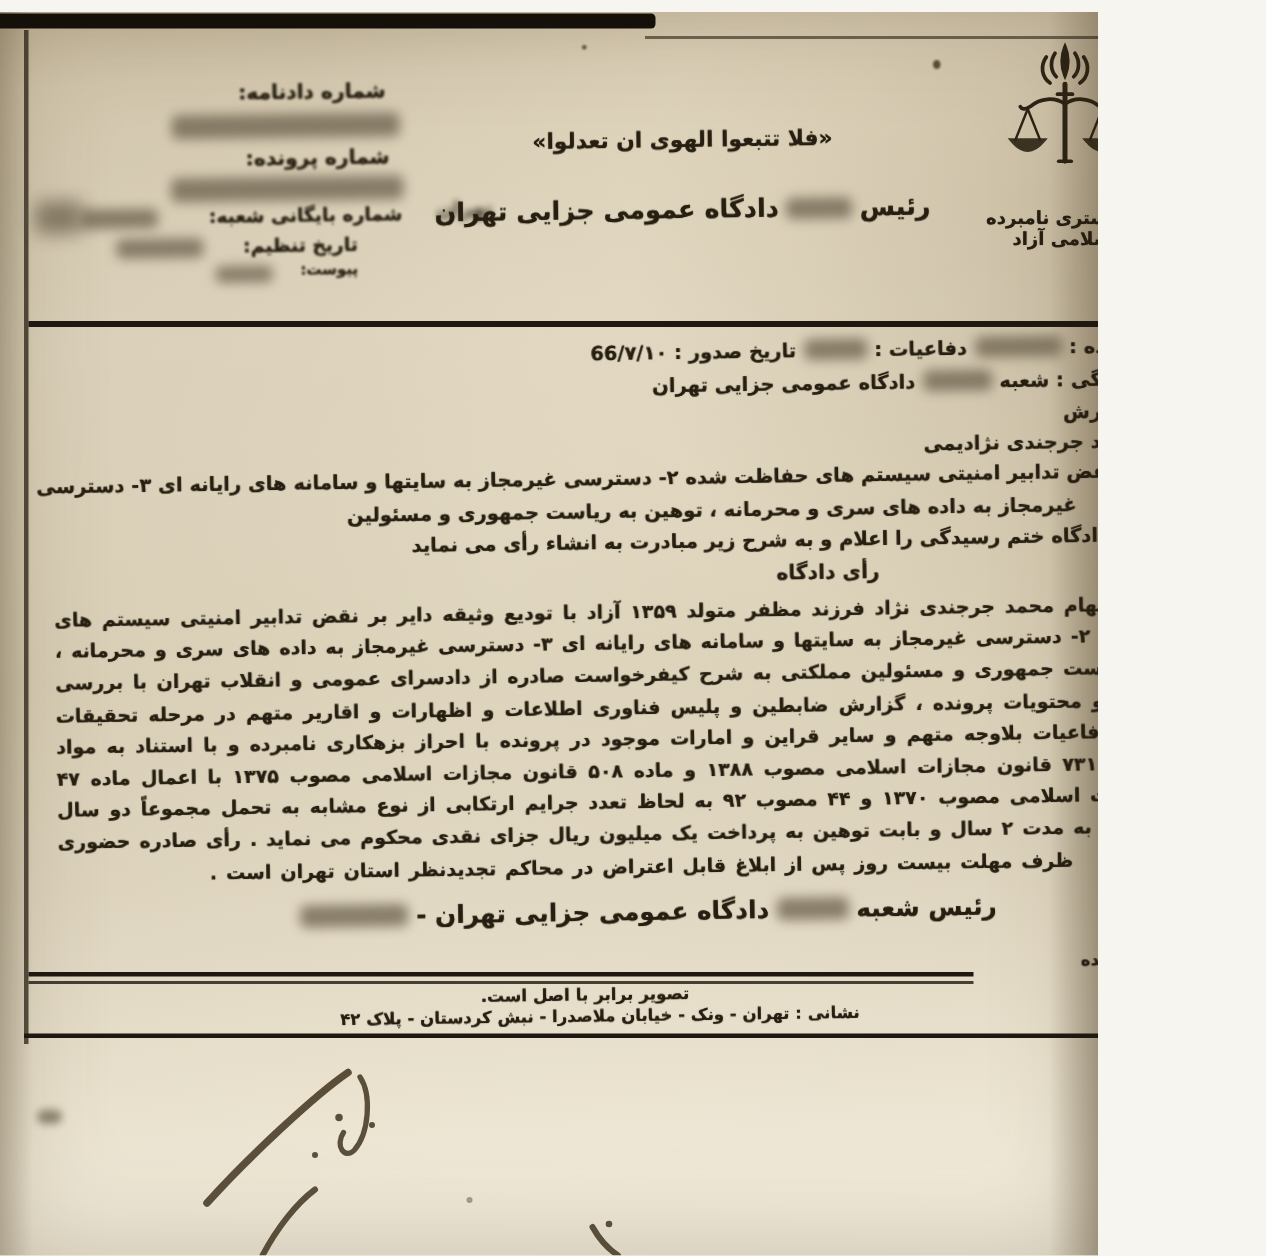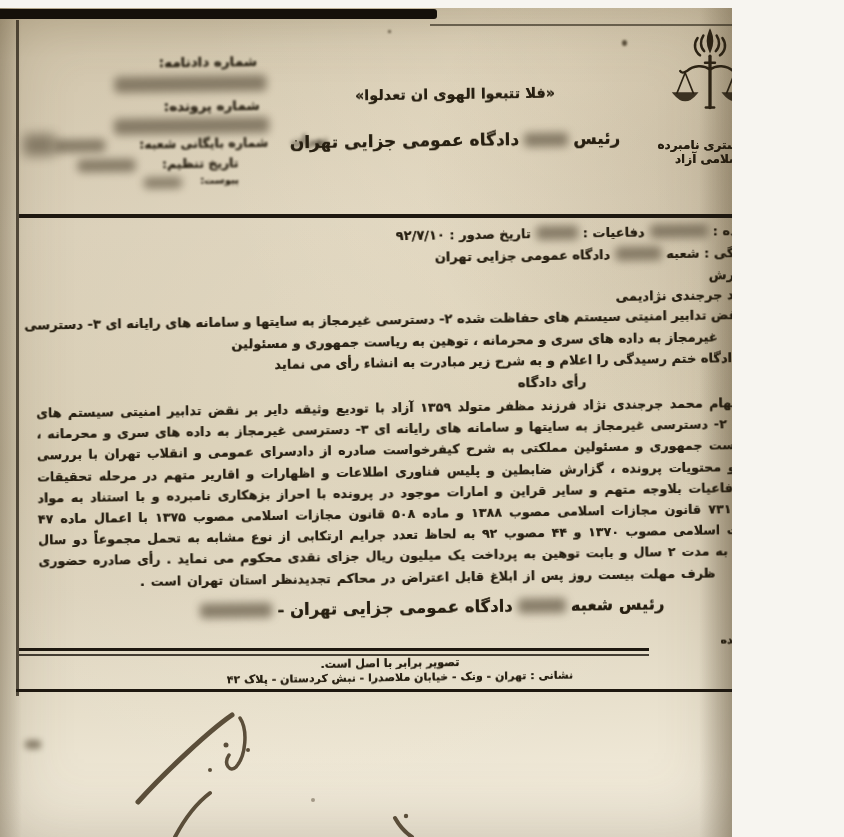--- a/index.html
+++ b/index.html
@@ -94,21 +94,21 @@
         <path d="M80 54 L90 79" stroke-width="2"></path>
         <path d="M67 79 Q80 95 93 79 Z" fill="#2c2314" opacity=".9"></path>
       </g>
     </svg>
     <div class="t" style="position:static;font-size:12px;white-space:nowrap;">دادگستری نامبرده</div>
     <div class="t" style="position:static;font-size:12px;white-space:nowrap;">اسلامی آزاد</div>
   </div>
 
   <div style="position:absolute;left:30px;top:218px;width:782px;height:170px;transform:rotate(-.85deg);transform-origin:top right;">
     <div class="t" style="right:6px;top:4px;font-size:13px;">
-      <span>کلاسه پرونده :</span><span class="blob" style="width:58px;height:14px;"></span><span>دفاعیات :</span><span class="blob" style="width:42px;height:14px;"></span><span>تاریخ صدور :</span> <span>۹۲/۷/۱۰</span>
+      <span>کلاسه پرونده :</span><span class="blob" style="width:58px;height:14px;"></span><span>دفاعیات :</span><span class="blob" style="width:42px;height:14px;"></span><span>تاریخ صدور :</span> <span>66/۷/۱۰</span>
     </div>
     <div class="t" style="right:6px;top:26px;font-size:13px;">
       <span>مرجع رسیدگی : شعبه</span><span class="blob" style="width:46px;height:14px;"></span><span>دادگاه عمومی جزایی تهران</span>
     </div>
     <div class="t" style="right:6px;top:48px;font-size:13px;">شاکی : گزارش</div>
     <div class="t" style="right:6px;top:68px;font-size:13px;">متهم : محمد جرجندی نژادیمی</div>
     <div class="t" style="right:6px;top:88px;font-size:13px;">اتهام : ۱- نقض تدابیر امنیتی سیستم های حفاظت شده ۲- دسترسی غیرمجاز به سایتها و سامانه های رایانه ای ۳- دسترسی</div>
     <div class="t" style="right:96px;top:110px;font-size:13px;">غیرمجاز به داده های سری و محرمانه ، توهین به ریاست جمهوری و مسئولین</div>
     <div class="t" style="right:6px;top:131px;font-size:13px;">گردشکار : دادگاه ختم رسیدگی را اعلام و به شرح زیر مبادرت به انشاء رأی می نماید</div>
     <div class="t" style="right:228px;top:152px;font-size:13.5px;">رأی دادگاه</div>

